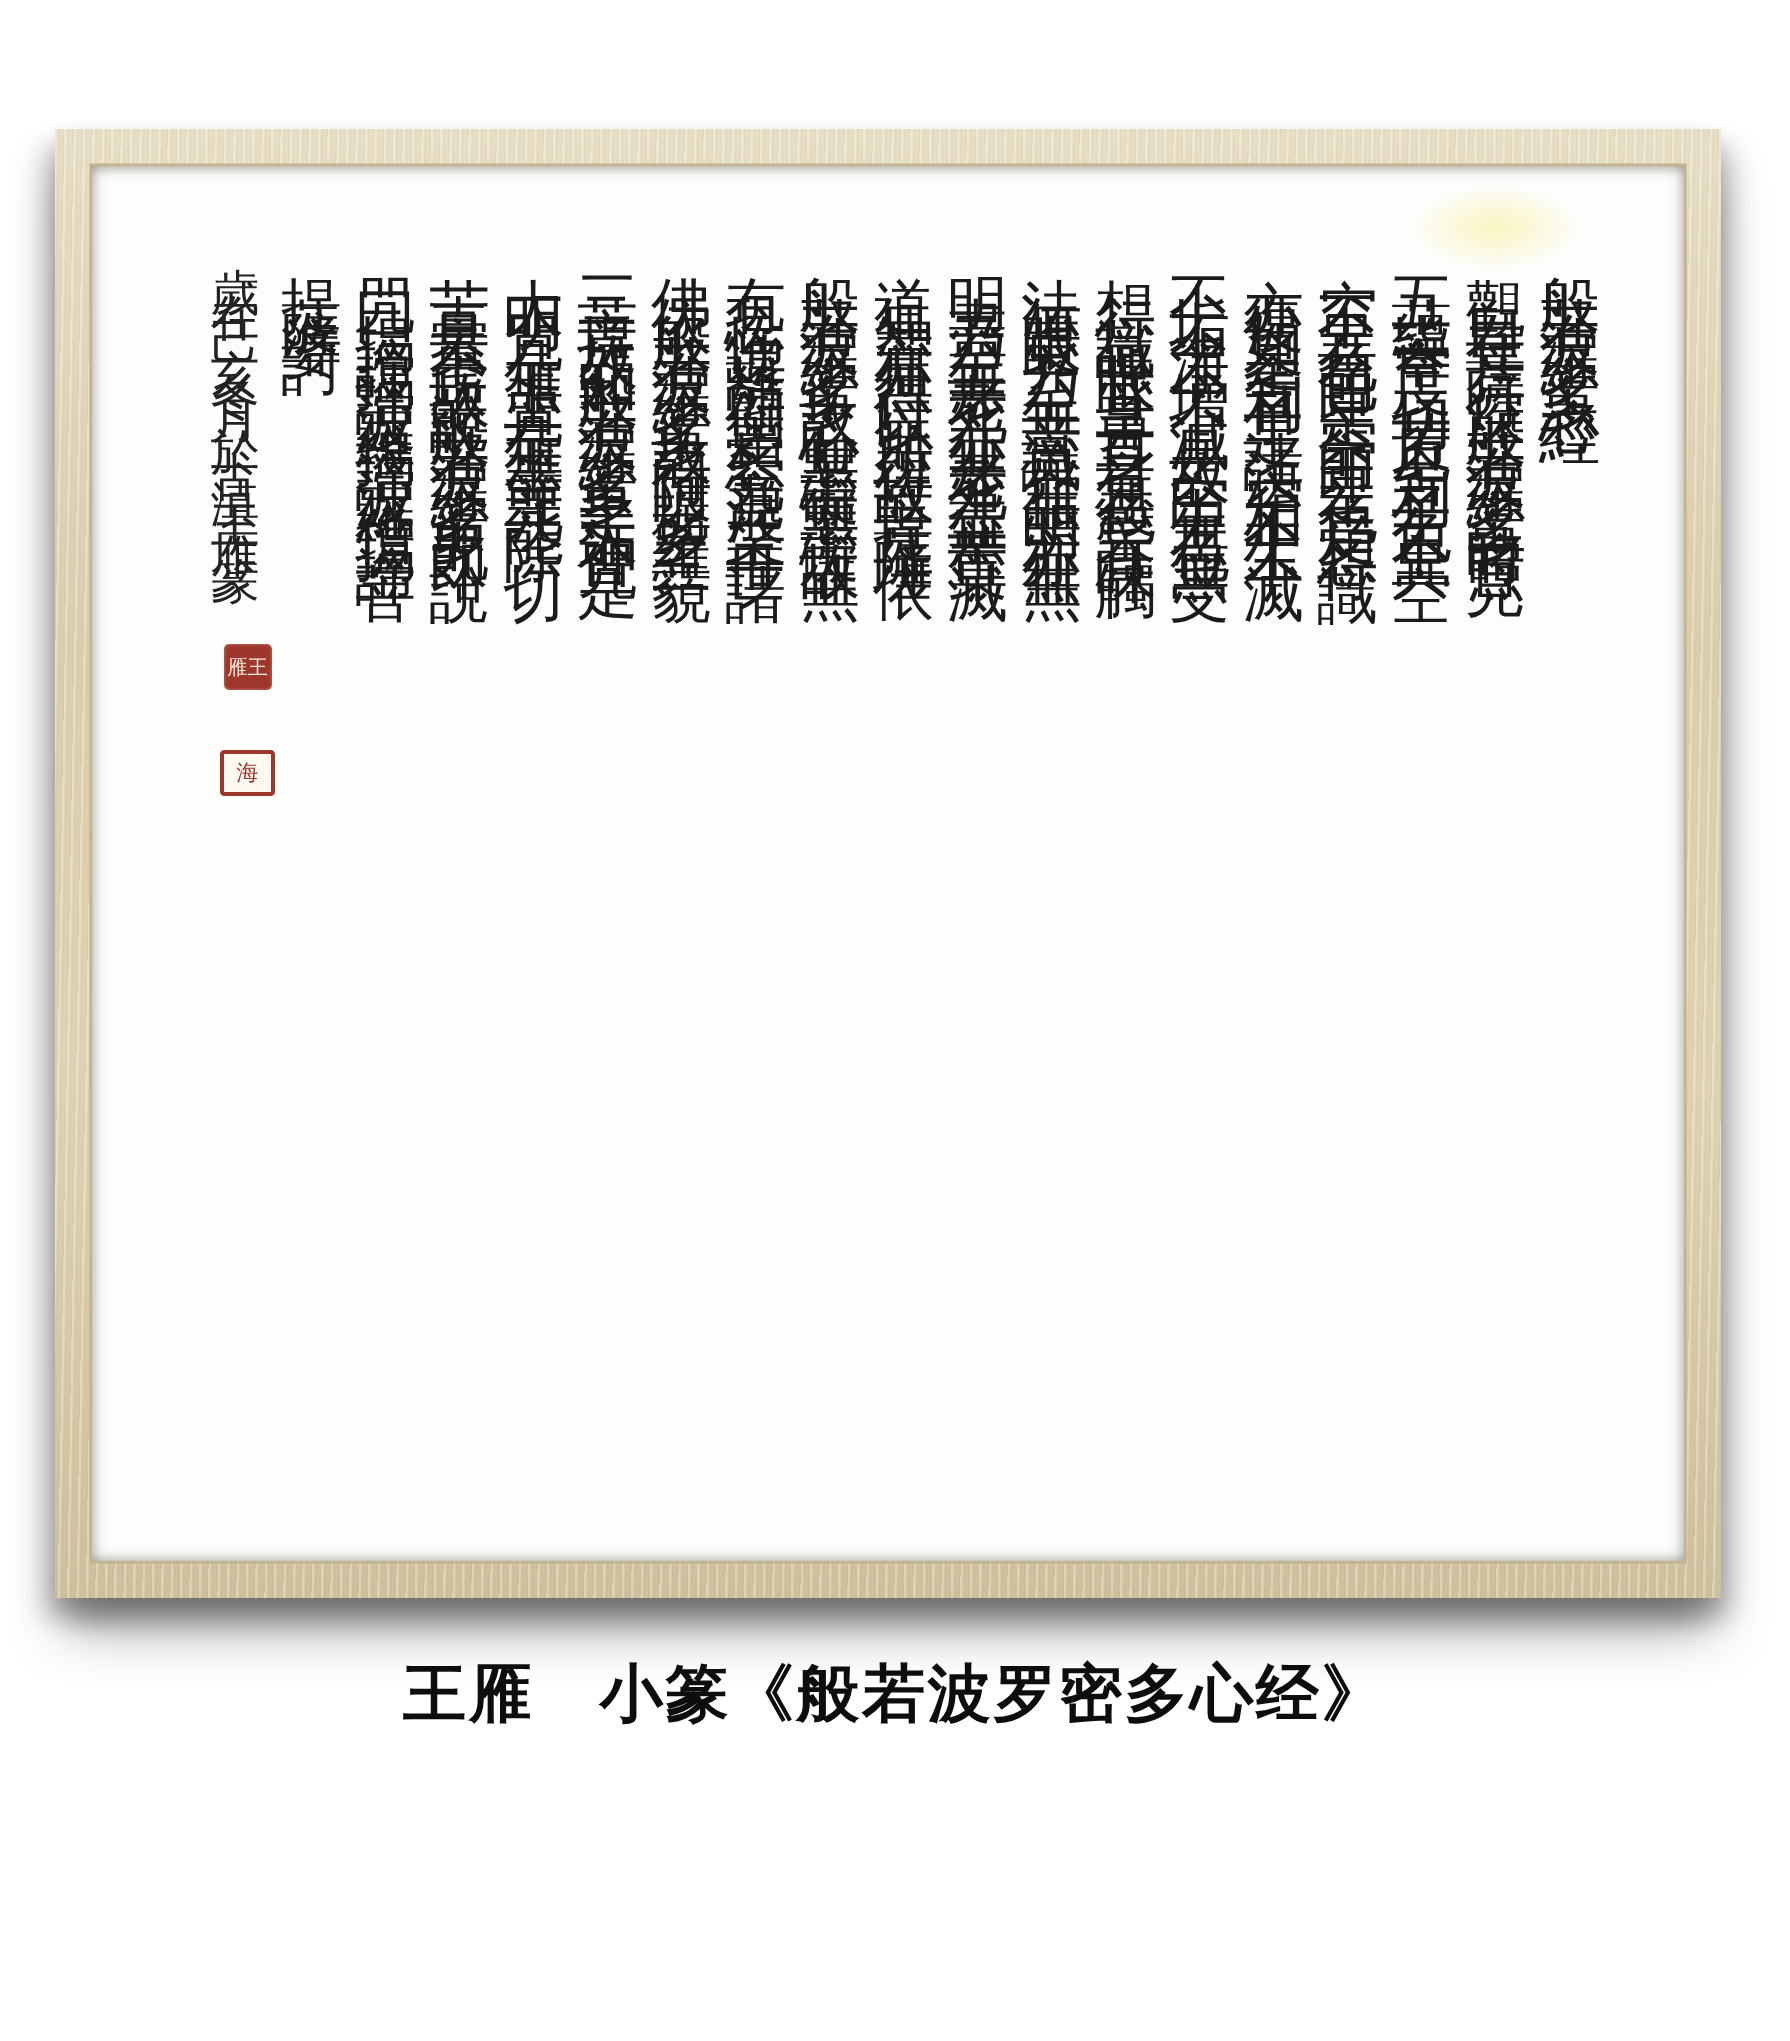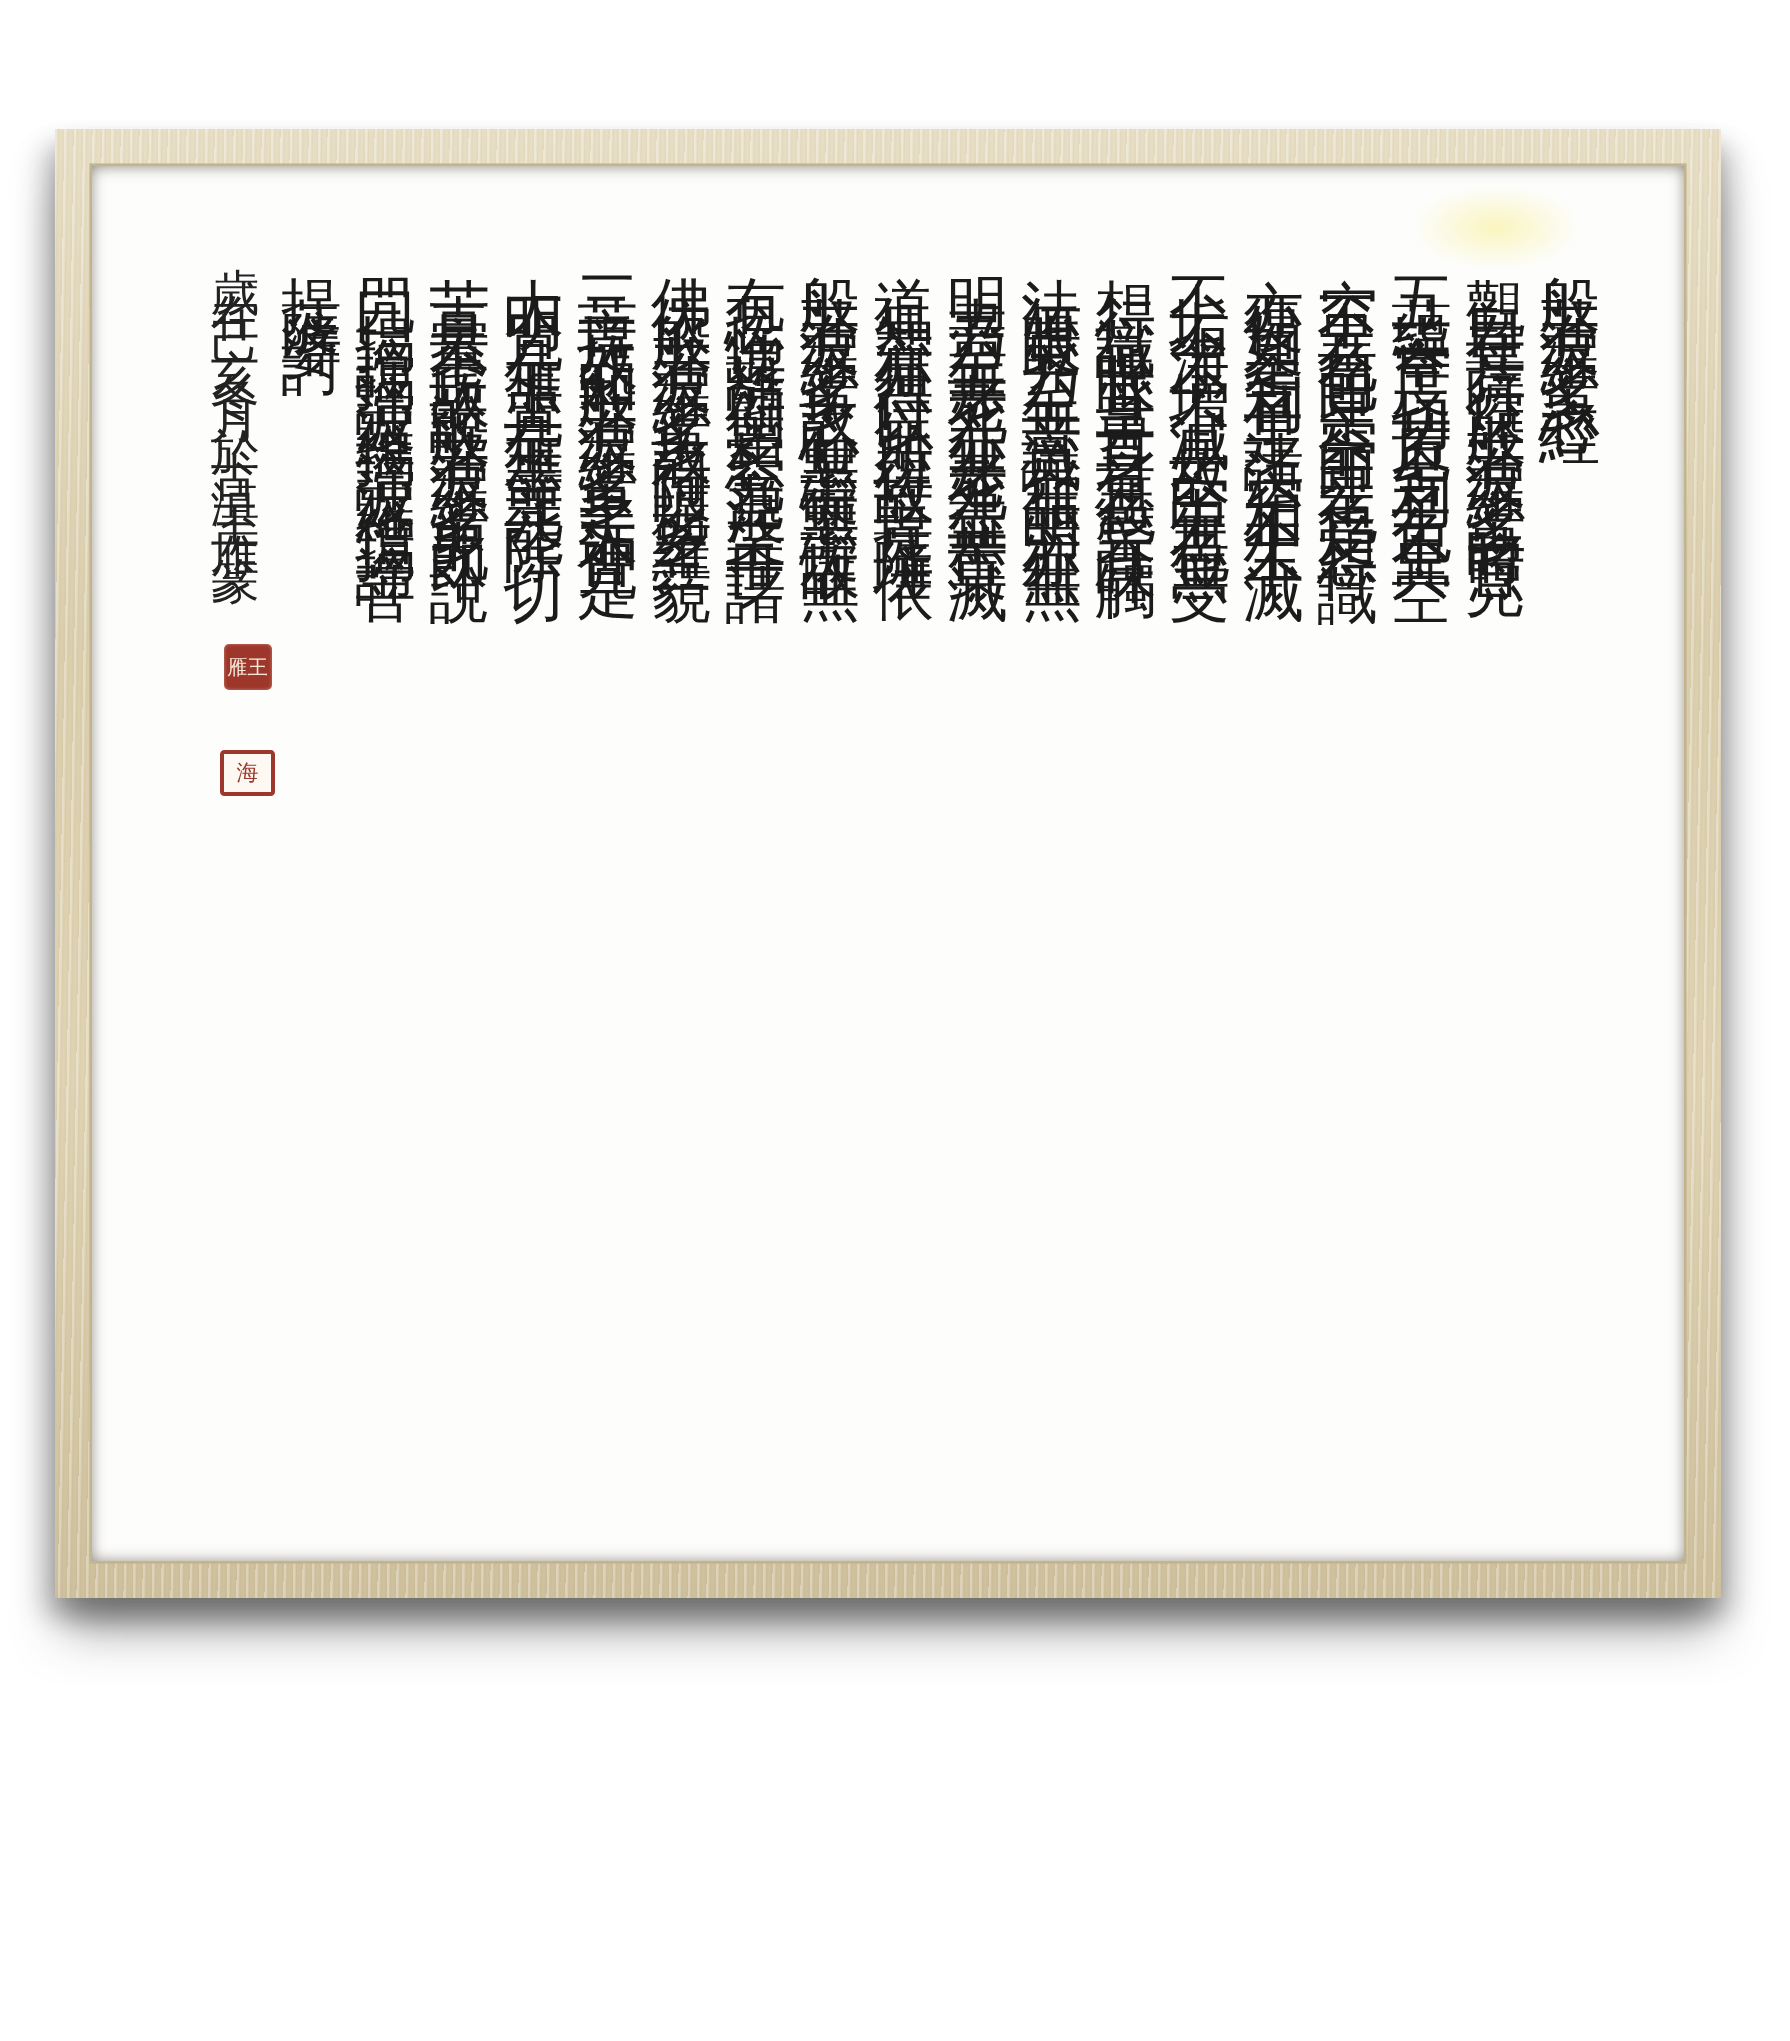--- a/index.html
+++ b/index.html
@@ -143,15 +143,16 @@
           <div class="col signature">歲在己亥冬月於古滇王雁篆<div class="seal white-on-red">
               <span>王</span>
               <span>雁</span>
             </div><div class="seal red-on-white">
               <span>海</span>
             </div></div>
         </div>
     </div>
   </div>
 
+  <div class="caption">王雁　小篆《般若波罗密多心经》</div>
 
 </div>
 
 
 </body></html>

